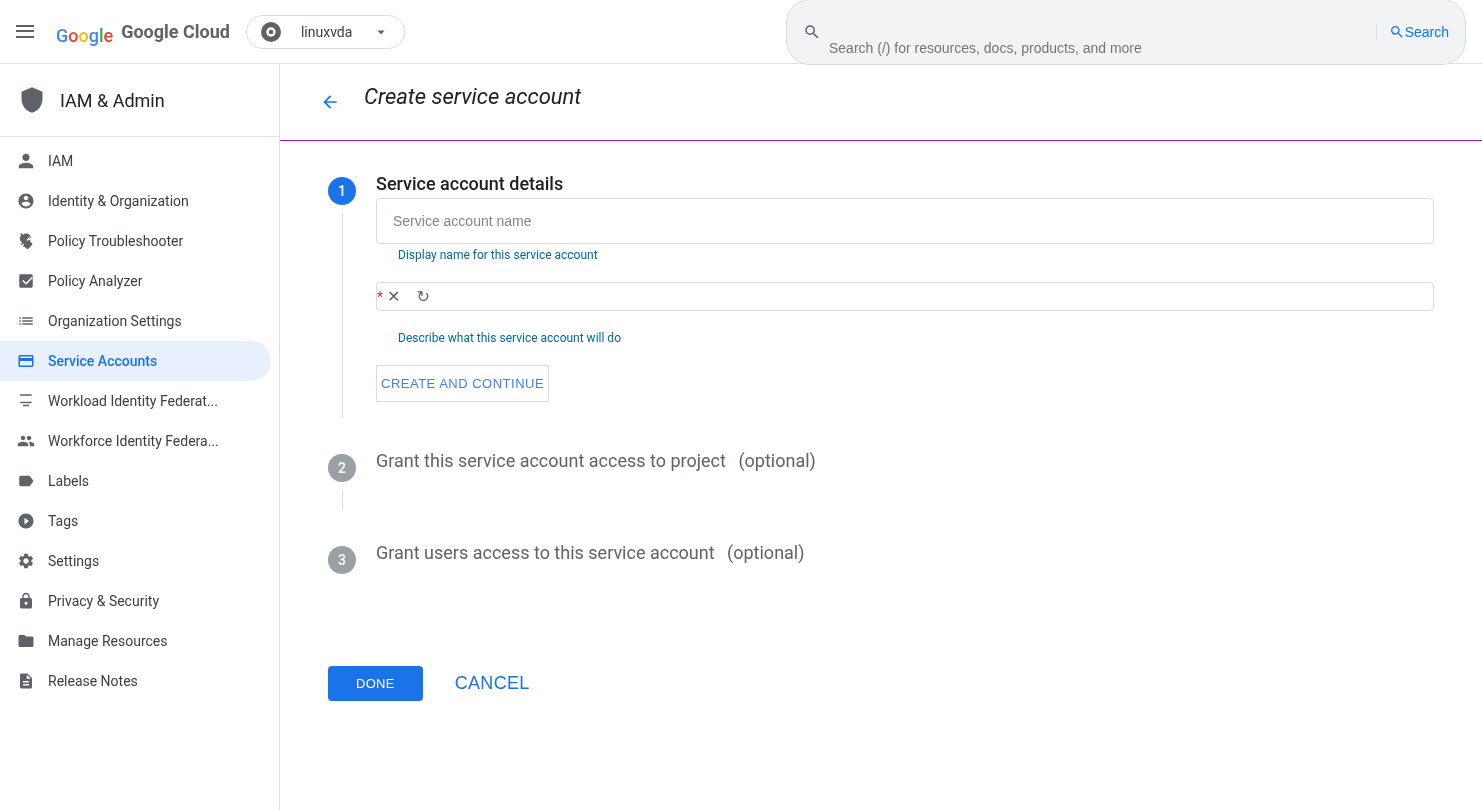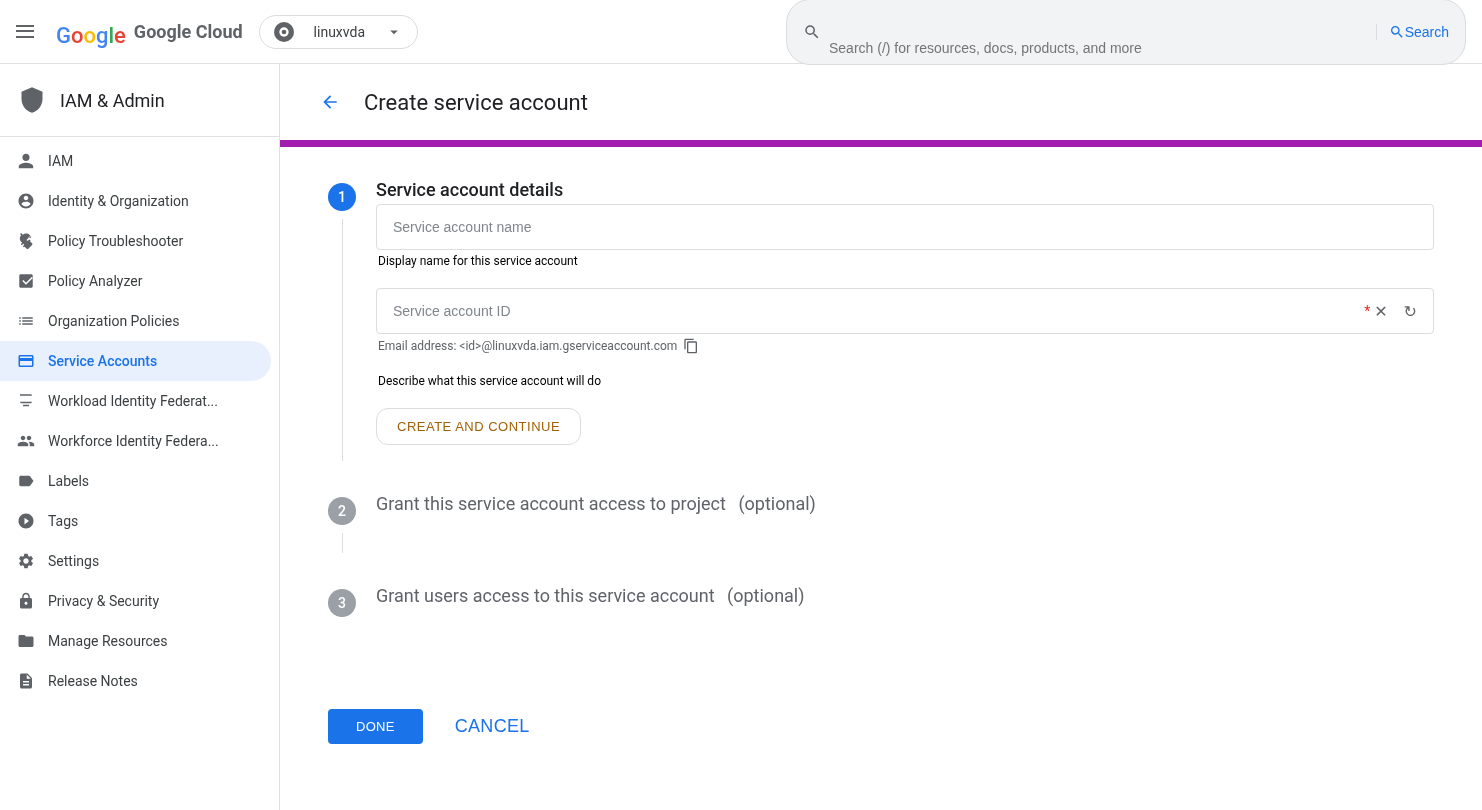--- a/index.html
+++ b/index.html
@@ -125,23 +125,24 @@
     }
     .sidebar-item.active .item-icon { color: #1a73e8; }
 
     
     .main {
       flex: 1;
       overflow-y: auto;
       padding: 0;
     }
     .page-header {
-      display: flex; align-items: center; gap: 16px;
+      display: flex; align-items: flex-start; gap: 16px;
       padding: 20px 32px;
-      border-bottom: 7px solid #a21caf;
+      border-bottom: 1px solid #a21caf;
+      font-style: italic;
     }
     .back-btn {
       width: 36px; height: 36px;
       border-radius: 50%;
       border: none;
       background: none;
       cursor: pointer;
       display: flex; align-items: center; justify-content: center;
       color: #1a73e8;
     }
@@ -212,23 +213,24 @@
       border: none;
       outline: none;
       font-size: 14px;
       color: #202124;
       background: transparent;
       border-radius: 4px;
     }
     .form-input::placeholder { color: #80868b; }
     .form-label-hint {
       font-size: 12px;
-      color: #000000;
+      color: #0369a1;
       margin-top: 4px;
       padding-left: 2px;
+      margin-left: 20px;
     }
     .form-input-wrapper.with-actions {
       display: flex; align-items: center;
     }
     .form-input-wrapper.with-actions .form-input {
       flex: 1;
     }
     .input-actions {
       display: flex; gap: 8px;
       padding-right: 12px;
@@ -248,26 +250,26 @@
       display: flex; align-items: center; gap: 6px;
     }
     .copy-btn {
       background: none; border: none; cursor: pointer;
       color: #5f6368; font-size: 14px;
       display: flex; align-items: center;
     }
     .btn-create {
       background: none;
       border: 1px solid #dadce0;
-      border-radius: 12px;
-      color: #a16207;
+      border-radius: 0;
+      color: #3b82f6;
       font-size: 13px;
       font-weight: 500;
       letter-spacing: 0.5px;
-      padding: 10px 20px;
+      padding: 10px 4px;
       cursor: pointer;
       text-transform: uppercase;
     }
     .step-optional {
       color: #5f6368;
       font-size: 14px;
     }
 
     
     .bottom-actions {
@@ -300,21 +302,21 @@
 </head>
 <body>
 
 <div class="header">
   <div class="header-menu-icon">
     <span></span>
       <span></span>
       <span></span>
   </div>
   <a class="logo">
-    <span style="font-size:22px;font-weight:500;margin-top:7px;">
+    <span style="font-size:18px;font-weight:500;margin-top:7px;">
       <span style="color:#4285f4;">G</span><span style="color:#ea4335;">o</span><span style="color:#fbbc05;">o</span><span style="color:#4285f4;">g</span><span style="color:#34a853;">l</span><span style="color:#ea4335;">e</span>
     </span>
     <span class="logo-text" style="font-size:18px;color:#5f6368;">Google Cloud</span>
   </a>
   <div class="project-selector">
     <div class="proj-icon">
       <svg viewBox="0 0 24 24">
           <circle cx="12" cy="12" r="8" fill="white"></circle>
           <circle cx="12" cy="12" r="4" fill="#5f6368"></circle>
         </svg>
@@ -386,21 +388,21 @@
       </span>
       <span>Policy Analyzer</span>
     </div>
 
     <div class="sidebar-item">
       <span class="item-icon">
         <svg width="18" height="18" viewBox="0 0 24 24" fill="currentColor">
             <path d="M3 13h2v-2H3v2zm0 4h2v-2H3v2zm0-8h2V7H3v2zm4 4h14v-2H7v2zm0 4h14v-2H7v2zM7 7v2h14V7H7z"></path>
           </svg>
       </span>
-      <span>Organization Policies</span>
+      <span>Organization Settings</span>
     </div>
 
     <div class="sidebar-item active">
       <span class="item-icon">
         <svg width="18" height="18" viewBox="0 0 24 24" fill="currentColor">
             <path d="M20 4H4c-1.11 0-2 .89-2 2v12c0 1.11.89 2 2 2h16c1.11 0 2-.89 2-2V6c0-1.11-.89-2-2-2zm0 14H4v-6h16v6zm0-10H4V6h16v2z"></path>
           </svg>
       </span>
       <span>Service Accounts</span>
     </div>
@@ -502,34 +504,25 @@
           <div class="form-group">
             <div class="form-input-wrapper">
               <input class="form-input" type="text" placeholder="Service account name" style="">
             </div>
             <div class="form-label-hint">Display name for this service account</div>
           </div>
 
           
           <div class="form-group">
             <div class="form-input-wrapper with-actions">
-              <input class="form-input" type="text" placeholder="Service account ID" style="">
               <span class="required-star">*</span>
               <div class="input-actions">
                 <button class="input-action-btn" title="Clear">✕</button>
                 <button class="input-action-btn" title="Refresh">↻</button>
               </div>
-            </div>
-            <div class="email-hint">
-              <span>Email address: &lt;id&gt;@linuxvda.iam.gserviceaccount.com</span>
-              <button class="copy-btn" title="Copy">
-                <svg width="16" height="16" viewBox="0 0 24 24" fill="currentColor">
-                    <path d="M16 1H4c-1.1 0-2 .9-2 2v14h2V3h12V1zm3 4H8c-1.1 0-2 .9-2 2v14c0 1.1.9 2 2 2h11c1.1 0 2-.9 2-2V7c0-1.1-.9-2-2-2zm0 16H8V7h11v14z"></path>
-                  </svg>
-              </button>
             </div>
           </div>
 
           
           <div class="form-group">
             <div class="form-label-hint">Describe what this service account will do</div>
           </div>
 
           <button class="btn-create">CREATE AND CONTINUE</button>
         </div>

